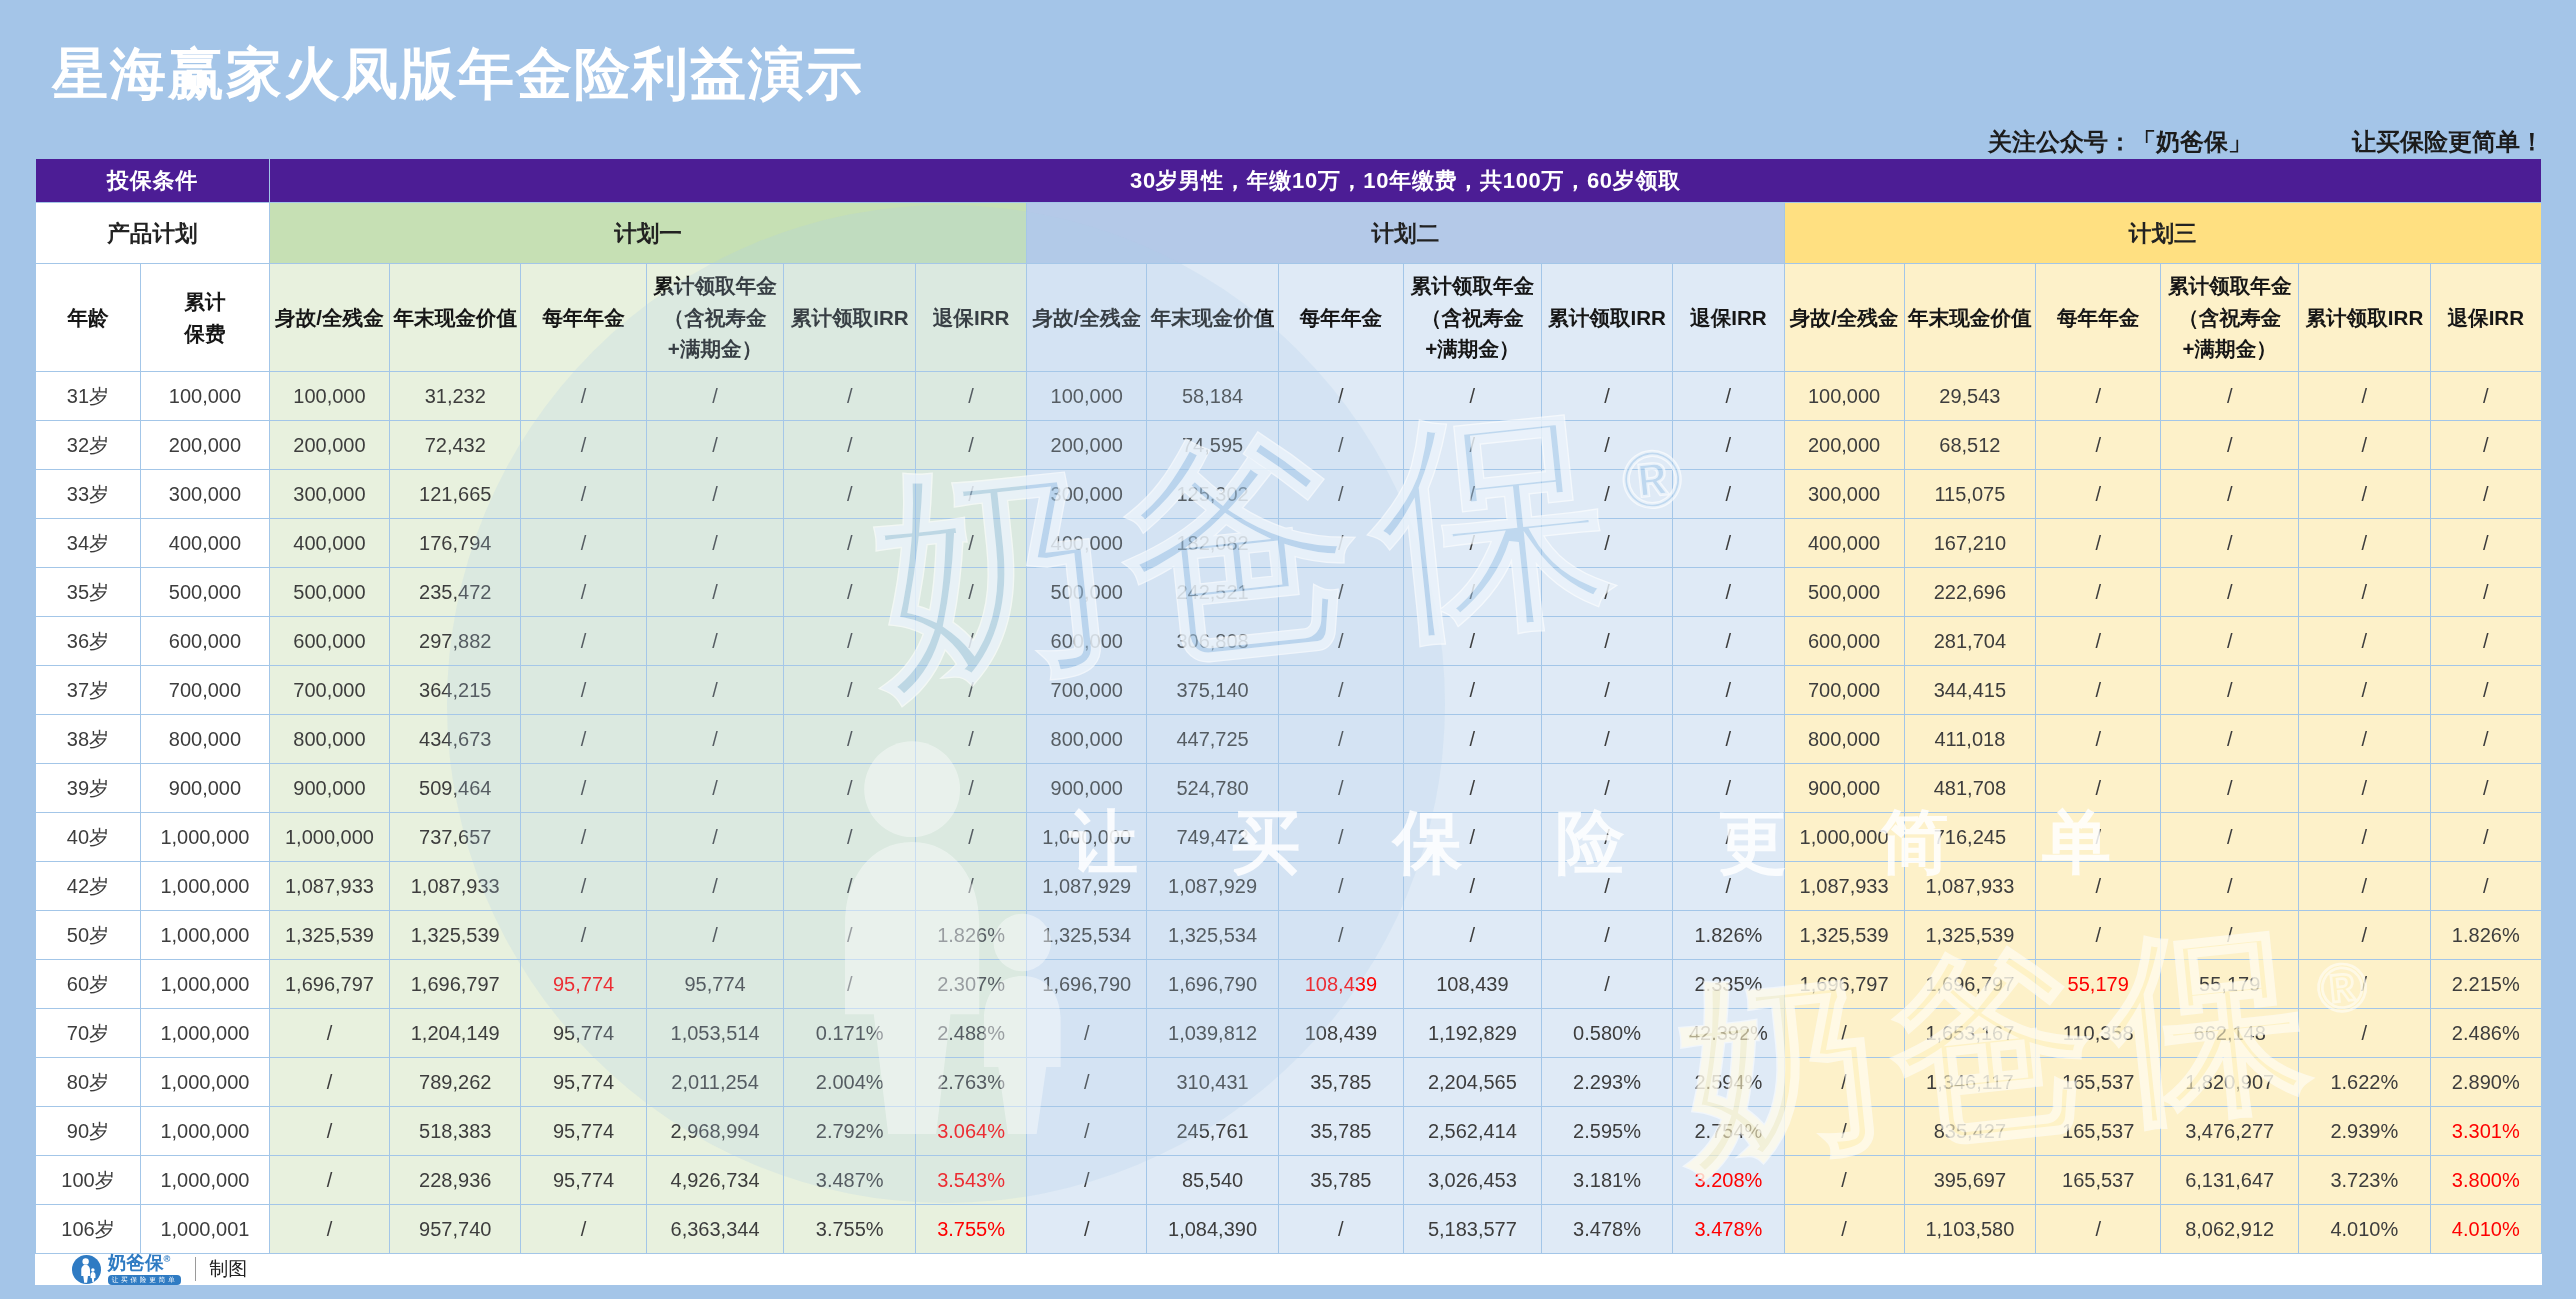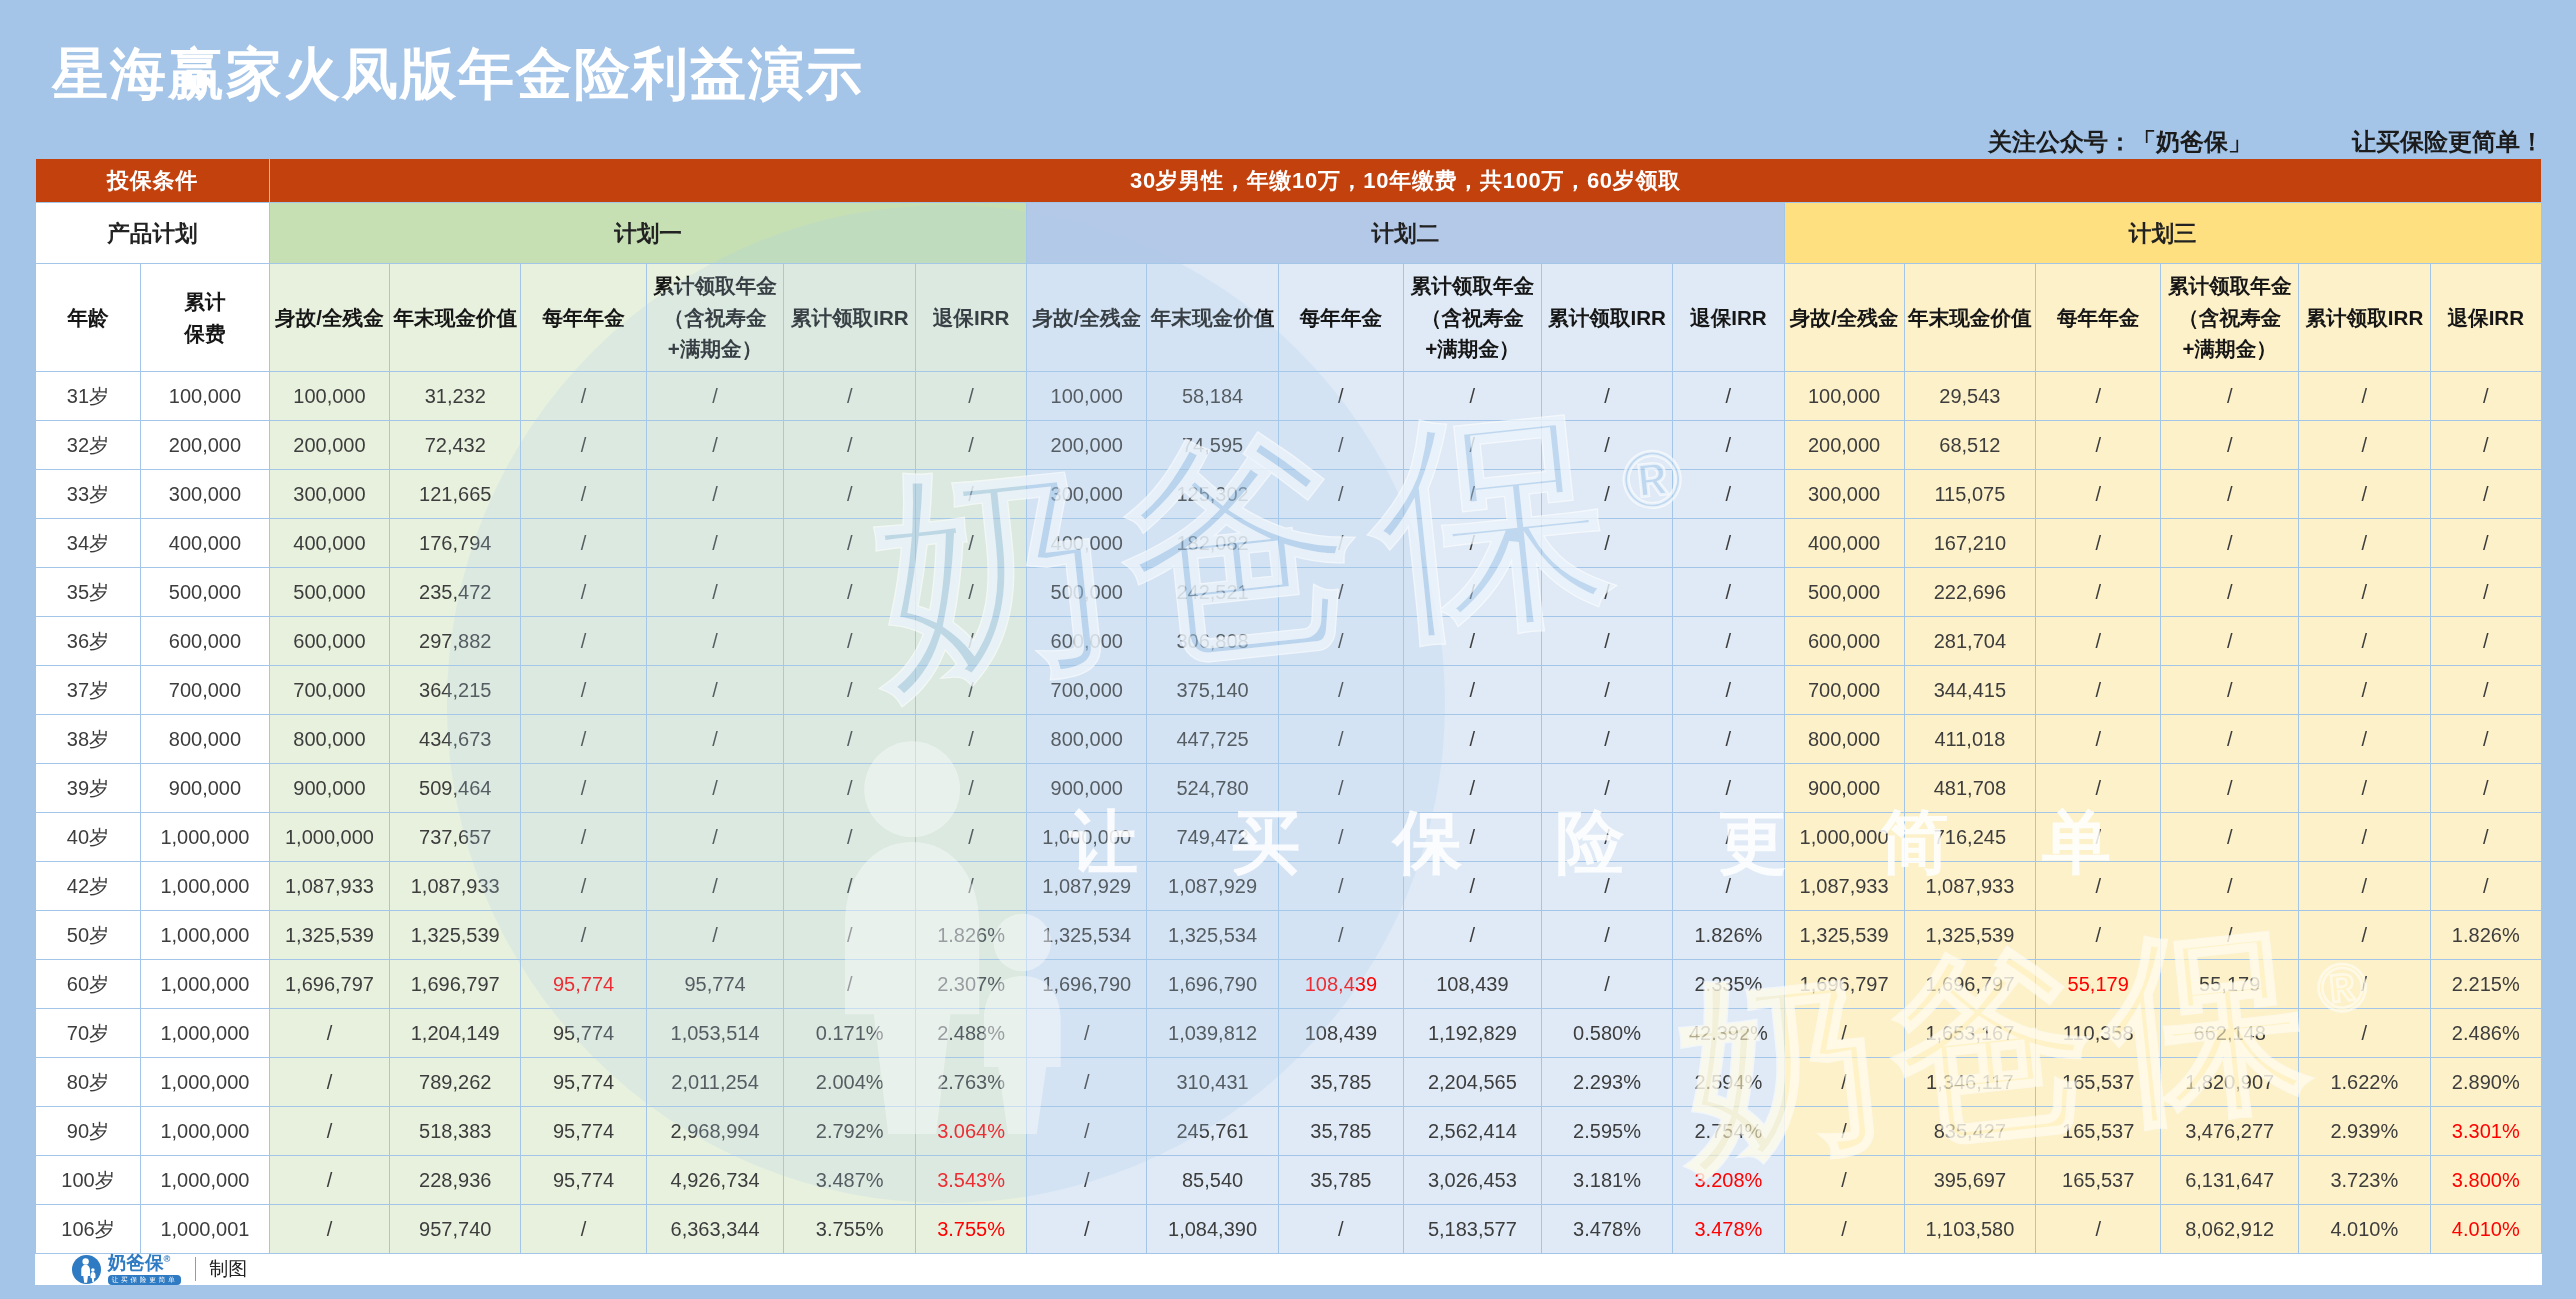--- a/index.html
+++ b/index.html
@@ -27,21 +27,21 @@
     background:#ffffff;display:flex;flex-direction:column;
   }
   table{
     width:100%;border-collapse:collapse;table-layout:fixed;
   }
   th,td{
     border:1.3px solid #a3c6e8;text-align:center;vertical-align:middle;
     overflow:hidden;padding:0 2.7px;box-sizing:border-box;
   }
   tr.cond-row th{
-    height:44px;background:#c2410c;color:#ffffff;
+    height:44px;background:#4c1d95;color:#ffffff;
     font-size:22px;font-weight:700;letter-spacing:0.7px;
   }
   tr.plan-row th{height:61px;font-size:22.6px;font-weight:800;color:#222222;}
   th.plan-label{background:#ffffff;}
   th.band-1{background:#c6e0b4;}
   th.band-2{background:#b4c9e8;}
   th.band-3{background:#ffe081;}
   tr.head-row th{
     height:108px;font-size:20.6px;font-weight:700;color:#161616;line-height:1.55;
   }

